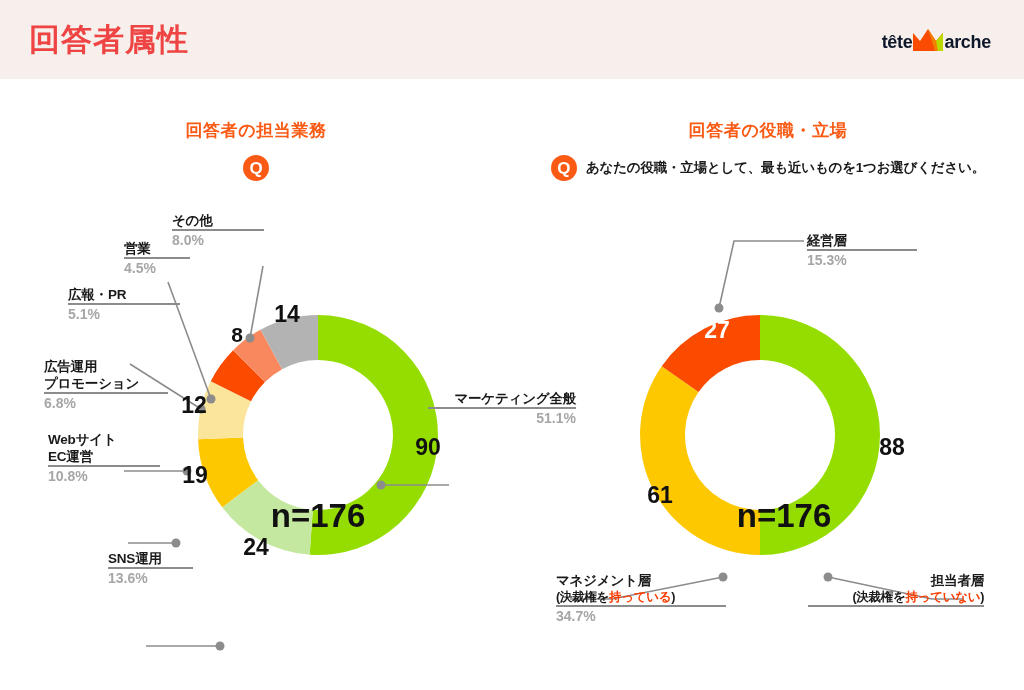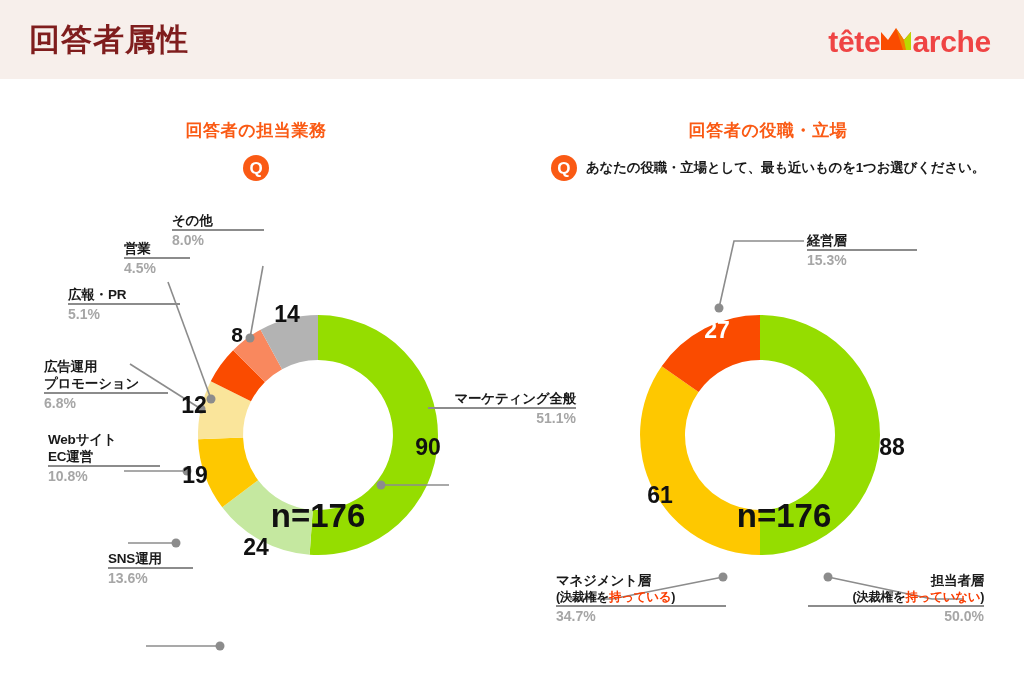--- a/index.html
+++ b/index.html
@@ -12,27 +12,27 @@
     -webkit-font-smoothing: antialiased;
   }
 
   
   #header-band {
     position: absolute; left: 0; top: 0; width: 1024px; height: 79px;
     background: #f7efeb;
   }
   #page-title {
     position: absolute; left: 29px; top: 20px;
-    font-size: 31px; font-weight: bold; color: #7f1d1d;
+    font-size: 31px; font-weight: bold; color: #ef4444;
     letter-spacing: 1px; line-height: 40px;
   }
   #brand-logo {
     position: absolute; right: 33px; top: 25px;
     height: 34px; display: flex; align-items: center;
-    font-size: 30px; font-weight: 600; color: #ef4444;
+    font-size: 18px; font-weight: 600; color: #0f172a;
     letter-spacing: -0.3px;
     justify-content: center;
   }
   #brand-logo .logo-txt { line-height: 1; }
   #brand-logo .logo-mark { display: inline-block; margin: 0 -1px; }
 
   
   .panel { position: absolute; top: 79px; width: 512px; height: 611px; }
   #panel-left  { left: 0; }
   #panel-right { left: 512px; }
@@ -273,15 +273,14 @@
     <div class="rule" style="width:170px;"></div>
     <div class="pct">34.7%</div>
   </div>
 
   <div class="callout align-right" style="left:296px; top:493px; width:176px;">
     <div class="ttl">担当者層</div>
     <div class="sub">
       <span>(決裁権を</span><span class="hl">持っていない</span><span>)</span>
     </div>
     <div class="rule" style="width:176px;"></div>
-    <div class="pct">50.0%</div>
   </div>
 </div>
 
 </body></html>

